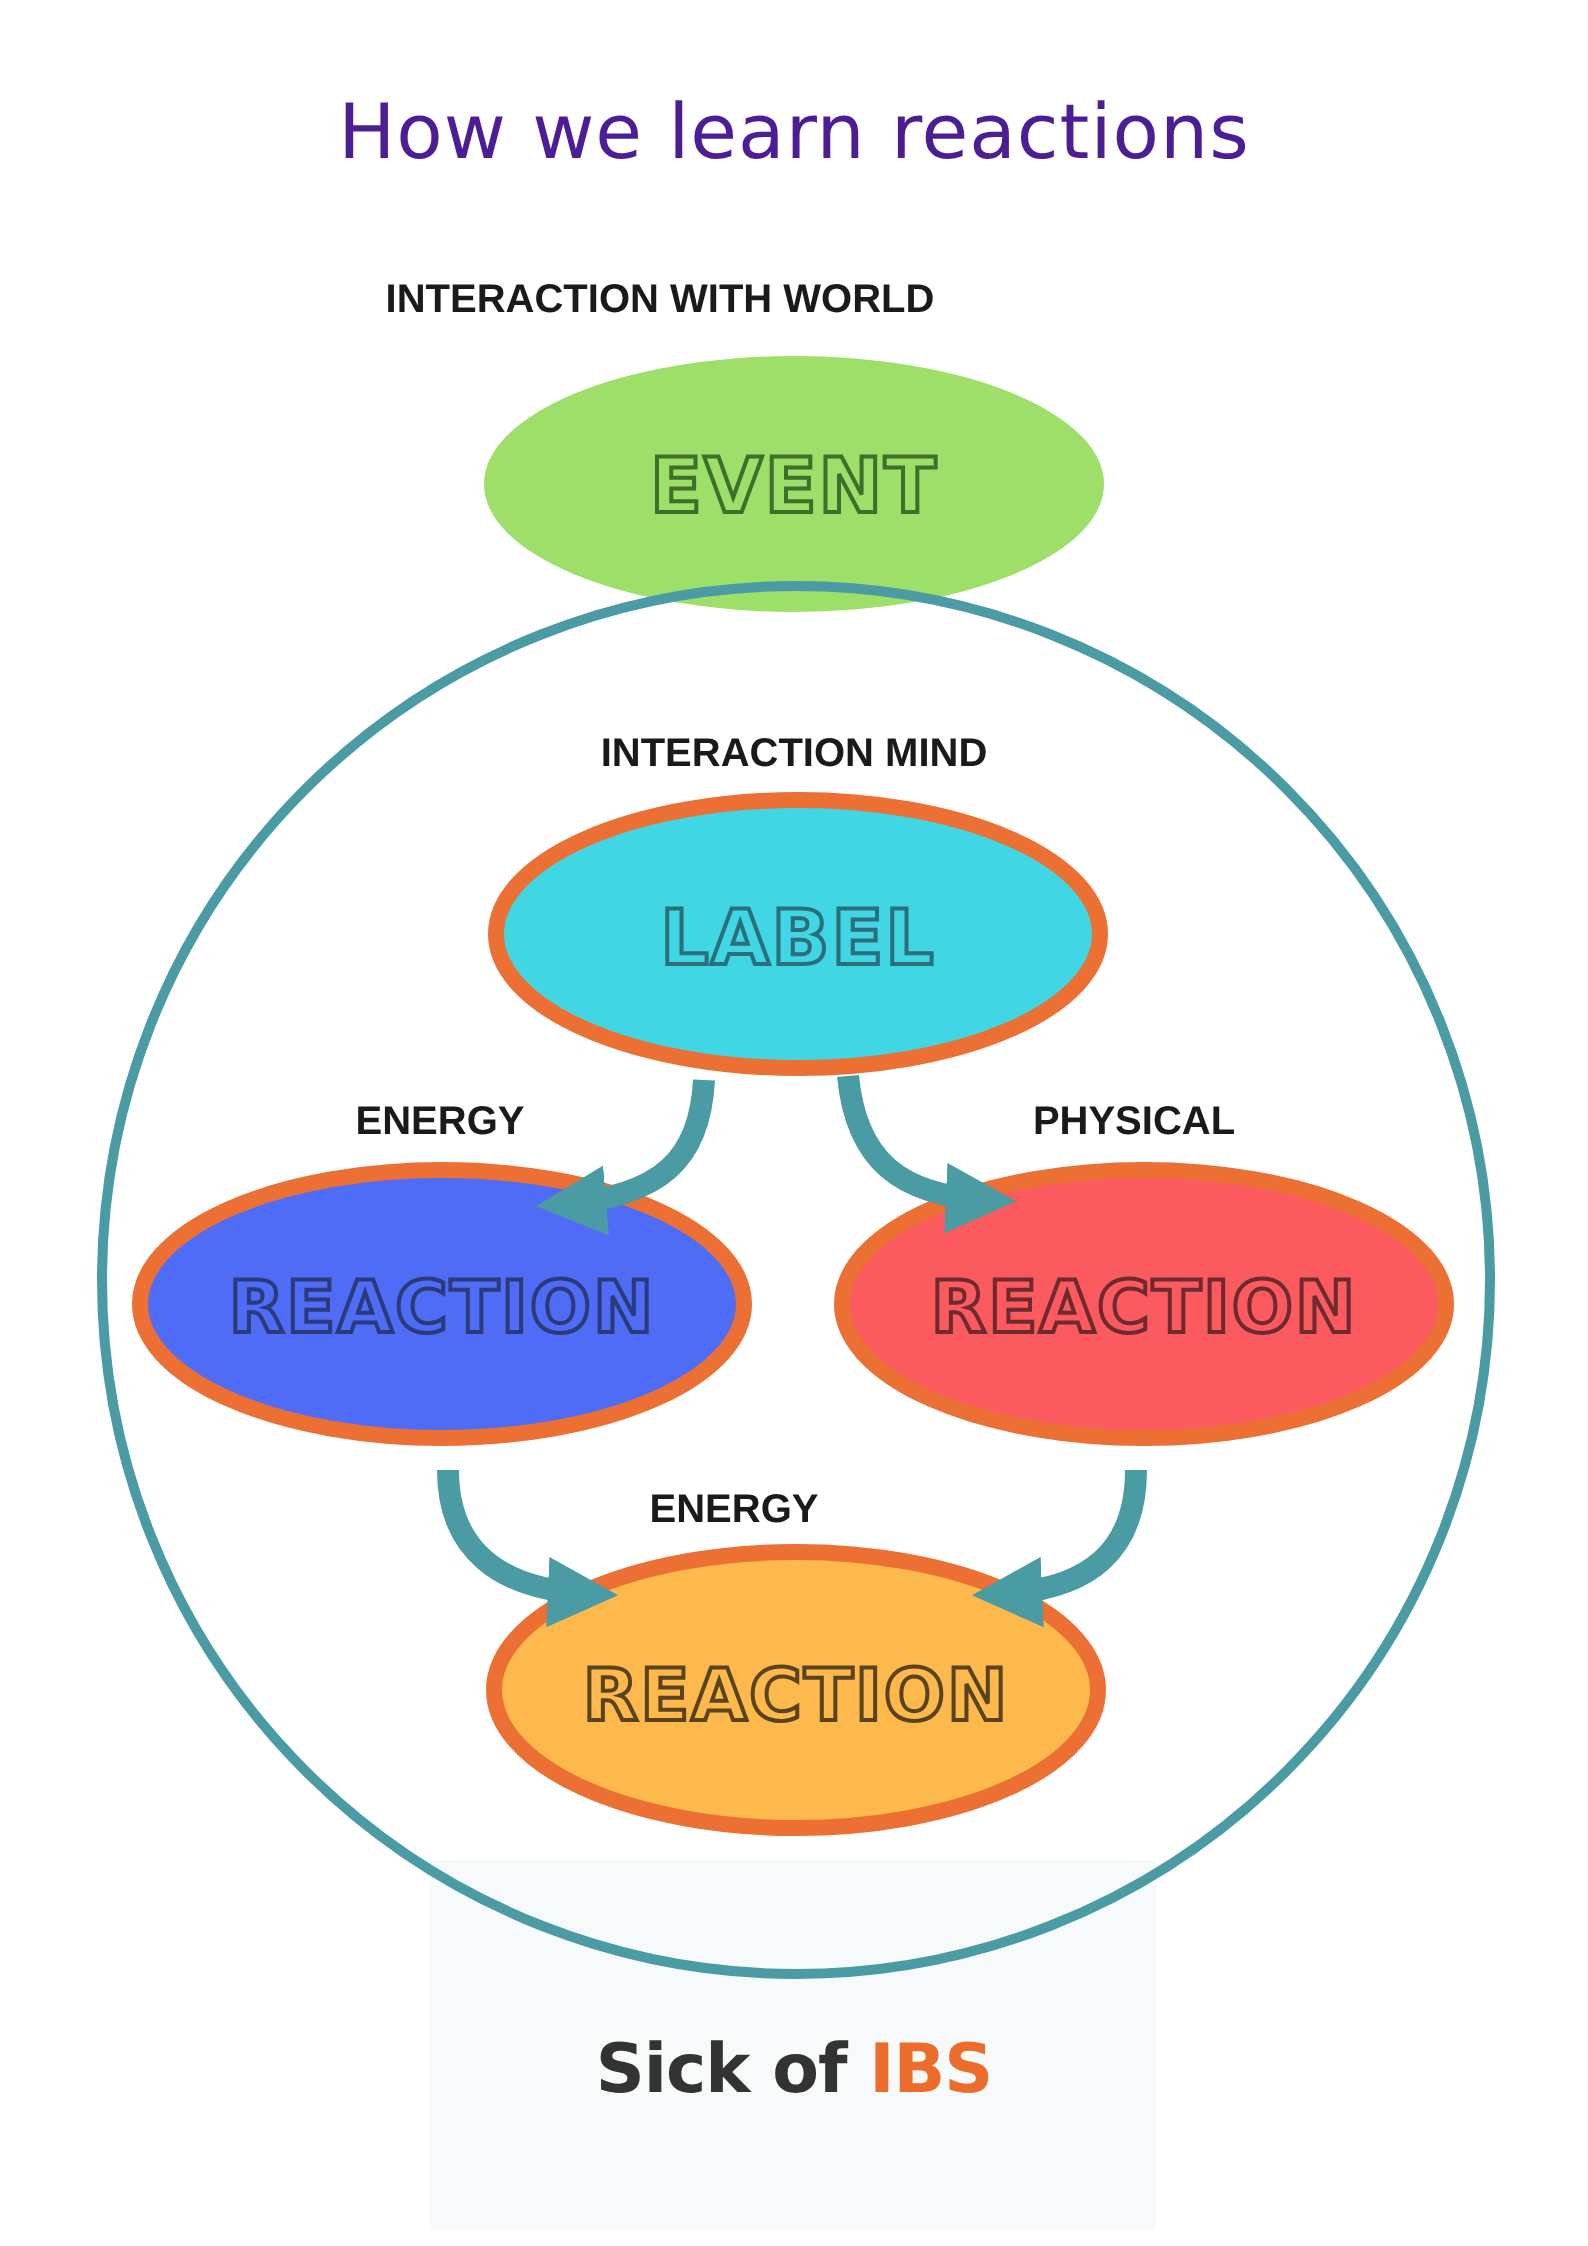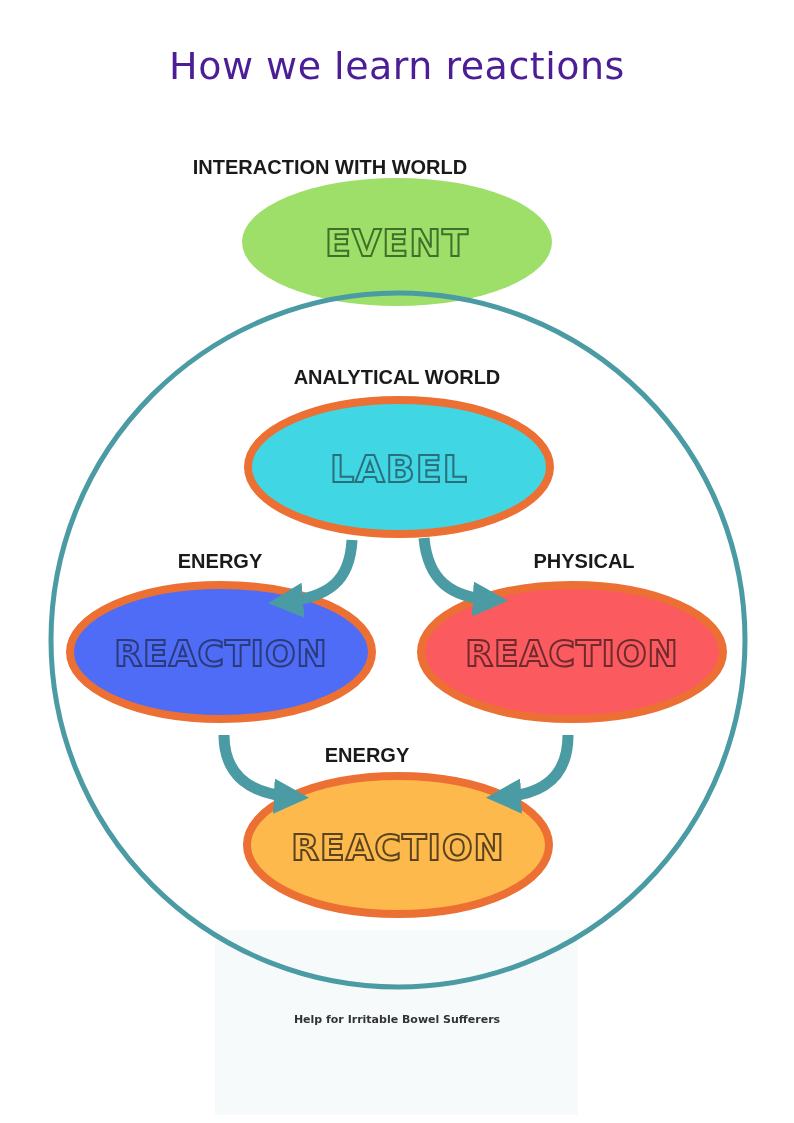--- a/index.html
+++ b/index.html
@@ -12,21 +12,21 @@
   .logo { position: absolute; left: 0; top: 1015px; width: 794px; text-align: center; }
   .logo-main { font-family: "DejaVu Sans", sans-serif; font-weight: bold; font-size: 34px; color: #333333; letter-spacing: -0.5px; }
   .logo-accent { color: #ec6c2c; }
   .logo-sub { font-family: "DejaVu Sans", sans-serif; font-weight: bold; font-size: 11px; color: #333333; margin-top: -2px; }
 </style>
 </head>
 <body>
 
 <div class="title">How we learn reactions</div>
 
-<div class="cap" style="left:0;width:660px;top:156px;">INTERACTION WITH WORLD</div>
+<div class="cap" style="left:0;width:660px;top:139px;">INTERACTION WITH WORLD</div>
 
 <div class="logo-panel"></div>
 
 <svg class="diagram" width="794" height="1123" viewBox="0 0 794 1123">
   <defs>
     <marker id="ah" viewBox="0 0 10 10" refX="6" refY="5" markerWidth="3.2" markerHeight="3.2" orient="auto">
       <path d="M0,0 L10,5 L0,10 z" fill="#4a9ba3"></path>
     </marker>
   </defs>
 
@@ -46,20 +46,20 @@
 
   <ellipse id="n-energy" cx="398" cy="845" rx="151" ry="69" stroke-width="8" fill="#fdb94c" stroke="#ec7034"></ellipse>
   <text class="node-text" id="t-energy" x="398" y="860" text-anchor="middle" font-size="36" fill="#fdb94c" stroke="#5a4420" stroke-width="2">REACTION</text>
 
   <path class="arrow" d="M352,540 C350,580 330,598 282,602" fill="none" stroke-width="11" marker-end="url(#ah)" stroke="#4a9ba3"></path>
   <path class="arrow" d="M424,538 C428,580 450,598 494,600" fill="none" stroke-width="11" marker-end="url(#ah)" stroke="#4a9ba3"></path>
   <path class="arrow" d="M224,735 C224,775 250,795 295,797" fill="none" stroke-width="11" marker-end="url(#ah)" stroke="#4a9ba3"></path>
   <path class="arrow" d="M568,735 C568,775 545,795 500,797" fill="none" stroke-width="11" marker-end="url(#ah)" stroke="#4a9ba3"></path>
 </svg>
 
-<div class="cap" style="left:0;width:794px;top:366px;">ANALYTICAL WORLD</div>
+<div class="cap" style="left:0;width:794px;top:366px;">INTERACTION MIND</div>
 <div class="cap" style="left:120px;width:200px;top:550px;">ENERGY</div>
-<div class="cap" style="left:484px;width:200px;top:550px;">PHYSICAL</div>
+<div class="cap" style="left:467px;width:200px;top:550px;">PHYSICAL</div>
 <div class="cap" style="left:0;width:734px;top:744px;">ENERGY</div>
 
 <div class="logo">
-  <div class="logo-sub">Help for Irritable Bowel Sufferers</div>
+  <div class="logo-main"><span>Sick of </span><span class="logo-accent">IBS</span></div>
 </div>
 
 </body></html>

